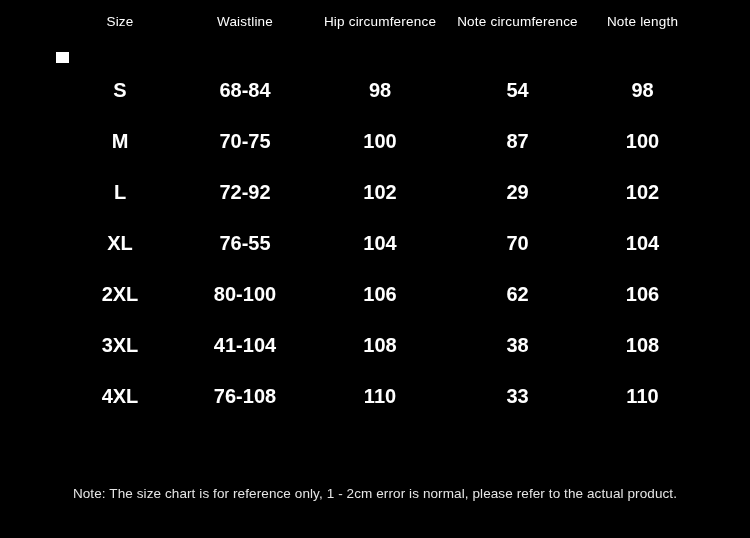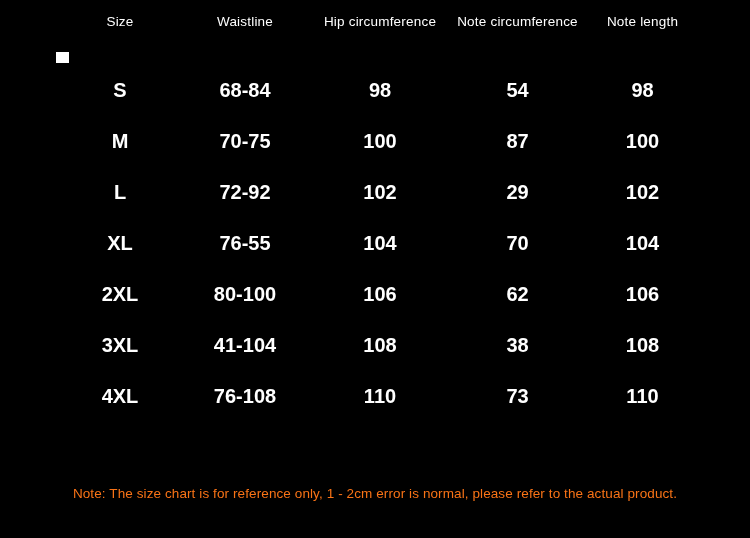--- a/index.html
+++ b/index.html
@@ -65,21 +65,21 @@
     padding-top: 26px;
   }
   .note {
     position: absolute;
     left: 0;
     top: 486px;
     width: 750px;
     text-align: center;
     font-size: 13.5px;
     font-weight: 400;
-    color: #f97316;
+    color: #e5e5e5;
     letter-spacing: 0.1px;
     font-family: "Liberation Sans", sans-serif;
   }
 </style>
 </head>
 <body>
 
 <div class="page">
 
   <div class="marker"></div>
@@ -141,21 +141,21 @@
         <td>3XL</td>
         <td>41-104</td>
         <td>108</td>
         <td>38</td>
         <td>108</td>
       </tr>
       <tr>
         <td>4XL</td>
         <td>76-108</td>
         <td>110</td>
-        <td>73</td>
+        <td>33</td>
         <td>110</td>
       </tr>
     </tbody>
   </table>
 
   <div class="note">Note: The size chart is for reference only, 1 - 2cm error is normal, please refer to the actual product.</div>
 
 </div>
 
 </body></html>

